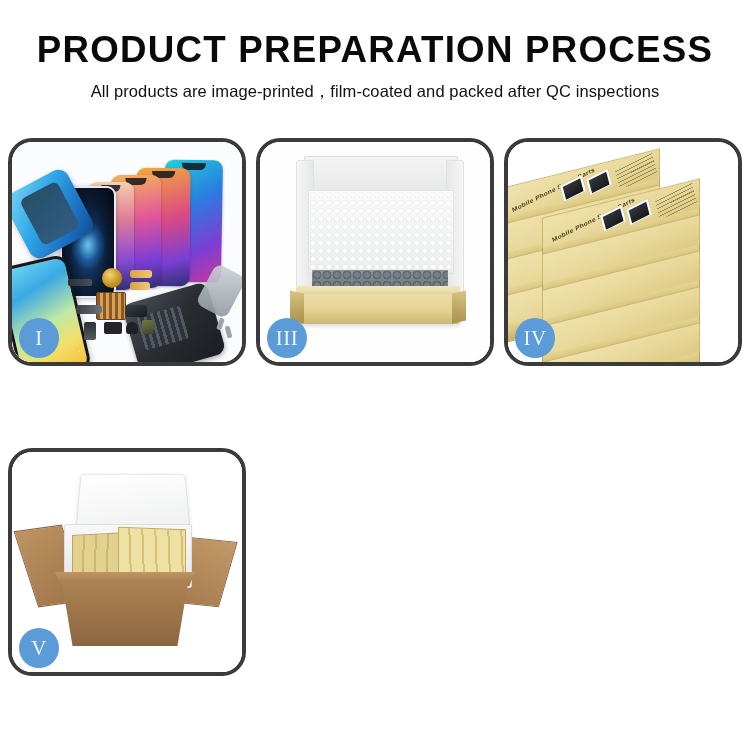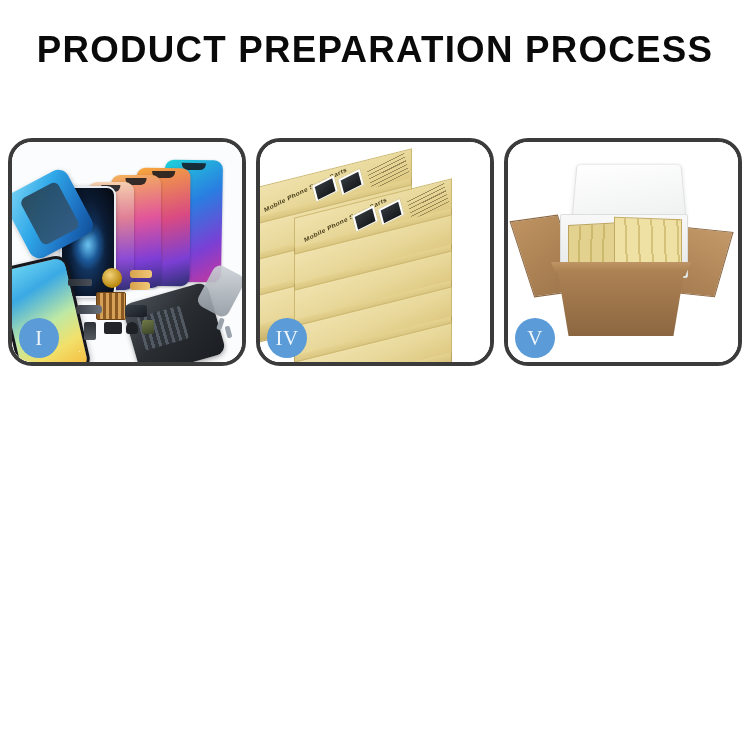--- a/index.html
+++ b/index.html
@@ -413,20 +413,21 @@
     position:absolute; left:184px; top:16px; width:36px; height:22px;
     background:linear-gradient(140deg, rgba(225,230,234,.85), rgba(245,247,248,0));
     transform: rotate(-18deg);
   }
 </style>
 </head>
 <body>
 
 <div class="header">
   <h1 class="page-title">PRODUCT PREPARATION PROCESS</h1>
+  <p class="page-subtitle">All products are image-printed，film-coated and packed after QC inspections</p>
 </div>
 
 <div class="grid">
 
   <div class="panel">
     <div class="panel-stage">
       <div class="p1-bg"></div>
       <div class="ph ph5">
           <span class="ph-notch"></span>
         </div>
@@ -455,20 +456,35 @@
       <div class="part pt-spk"></div>
       <div class="part pt-vib"></div>
       <div class="part pt-chip"></div>
       <div class="part pt-screw1"></div>
       <div class="part pt-screw2"></div>
     </div>
     <div class="badge">I</div>
   </div>
 
 
+  <div class="panel">
+    <div class="panel-stage">
+      <div class="p3-bg"></div>
+      <div class="box3-lidback"></div>
+      <div class="box3-lid-l"></div>
+      <div class="box3-lid-r"></div>
+      <div class="box3-foam"></div>
+      <div class="box3-inner"></div>
+      <div class="box3-rim"></div>
+      <div class="box3-front"></div>
+      <div class="box3-corner-l"></div>
+      <div class="box3-corner-r"></div>
+    </div>
+    <div class="badge">III</div>
+  </div>
 
   <div class="panel">
     <div class="panel-stage">
       <div class="p4-bg"></div>
 
       <div class="stackbox" style="left:-6px; top:26px;">
         <div class="sb-top">
           <span class="sb-label">Mobile Phone Spare Parts</span>
           <span class="sb-win1"></span>
           <span class="sb-win2"></span>

